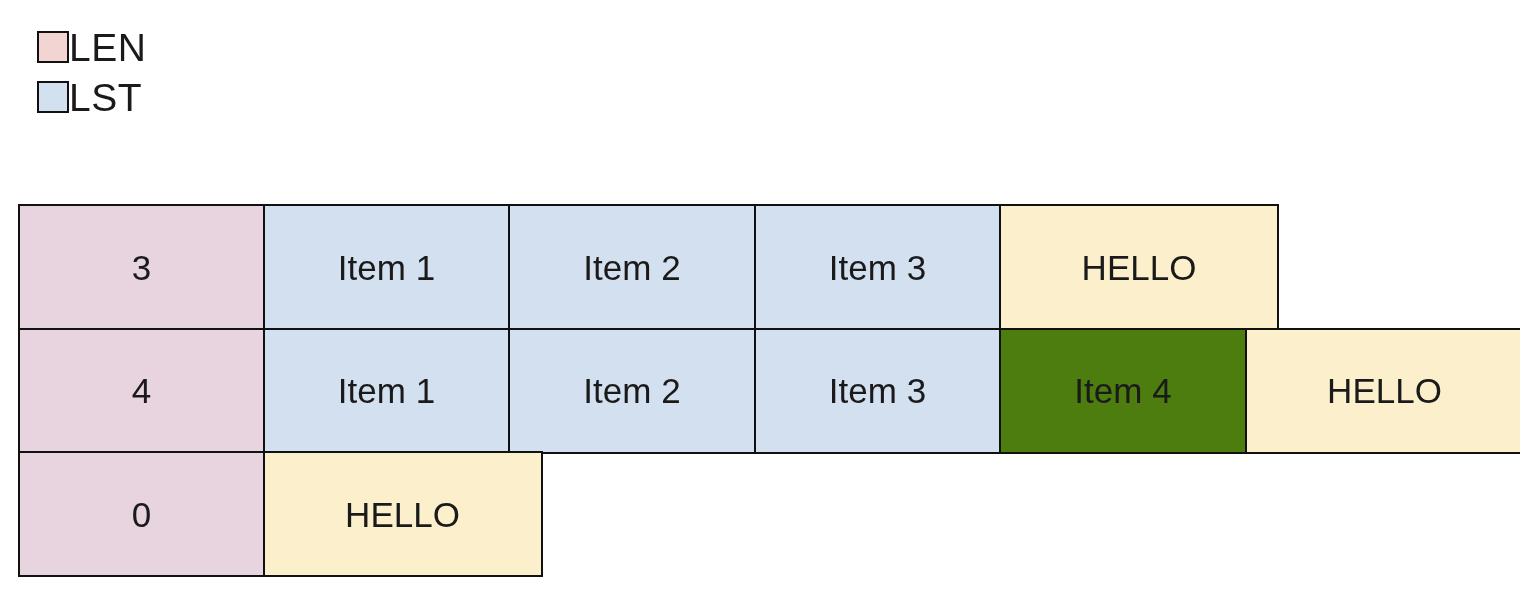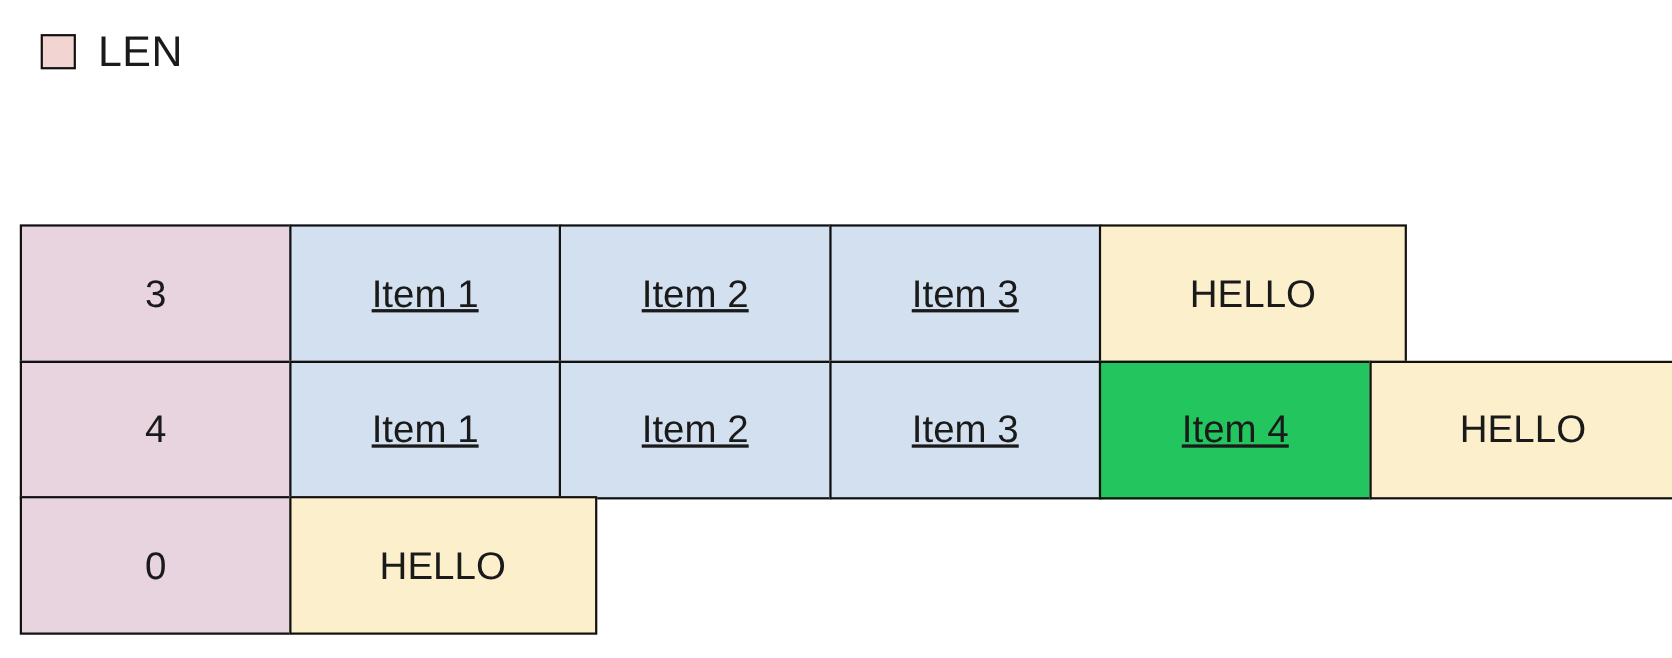--- a/index.html
+++ b/index.html
@@ -30,21 +30,20 @@
     height: 50px;
   }
   .legend-swatch {
     width: 32px;
     height: 32px;
     border: 2.5px solid #111111;
     box-sizing: border-box;
     flex: 0 0 auto;
   }
   .legend-label {
-    margin-left: 20px;
     font-size: 39px;
     line-height: 1;
     letter-spacing: 0.5px;
     white-space: nowrap;
   }
 
   
   #grid {
     position: absolute;
     left: 18px;
@@ -64,46 +63,50 @@
     display: flex;
     align-items: center;
     justify-content: center;
     font-size: 35px;
     line-height: 1;
     white-space: nowrap;
   }
   .cell:first-child { margin-left: 0; }
 
   .w-len  { width: 247px; }
-  .w-lst  { width: 248px; text-decoration: underline; }
+  .w-lst  { width: 248px; }
   .w-fld  { width: 280px; }
 </style>
 </head>
 <body>
 
 <div id="legend">
     <div class="legend-row">
       <span class="legend-swatch" style="background: rgb(242, 213, 210);"></span>
       <span class="legend-label">LEN</span>
+    </div>
+    <div class="legend-row">
+      <span class="legend-swatch" style="background: rgb(211, 224, 240);"></span>
+      <span class="legend-label">LST</span>
     </div>
   </div>
 
 <div id="grid">
     <div class="grid-row">
       <div class="cell w-len" style="background: rgb(232, 212, 222);">3</div>
       <div class="cell w-lst" style="background: rgb(211, 224, 240);">Item 1</div>
       <div class="cell w-lst" style="background: rgb(211, 224, 240);">Item 2</div>
       <div class="cell w-lst" style="background: rgb(211, 224, 240);">Item 3</div>
       <div class="cell w-fld" style="background: rgb(252, 239, 203);">HELLO</div>
     </div>
     <div class="grid-row">
       <div class="cell w-len" style="background: rgb(232, 212, 222);">4</div>
       <div class="cell w-lst" style="background: rgb(211, 224, 240);">Item 1</div>
       <div class="cell w-lst" style="background: rgb(211, 224, 240);">Item 2</div>
       <div class="cell w-lst" style="background: rgb(211, 224, 240);">Item 3</div>
-      <div class="cell w-lst" style="background: #22c55e;">Item 4</div>
+      <div class="cell w-lst" style="background: #4d7c0f;">Item 4</div>
       <div class="cell w-fld" style="background: rgb(252, 239, 203);">HELLO</div>
     </div>
     <div class="grid-row">
       <div class="cell w-len" style="background: rgb(232, 212, 222);">0</div>
       <div class="cell w-fld" style="background: rgb(252, 239, 203);">HELLO</div>
     </div>
   </div>
 
 </body></html>

